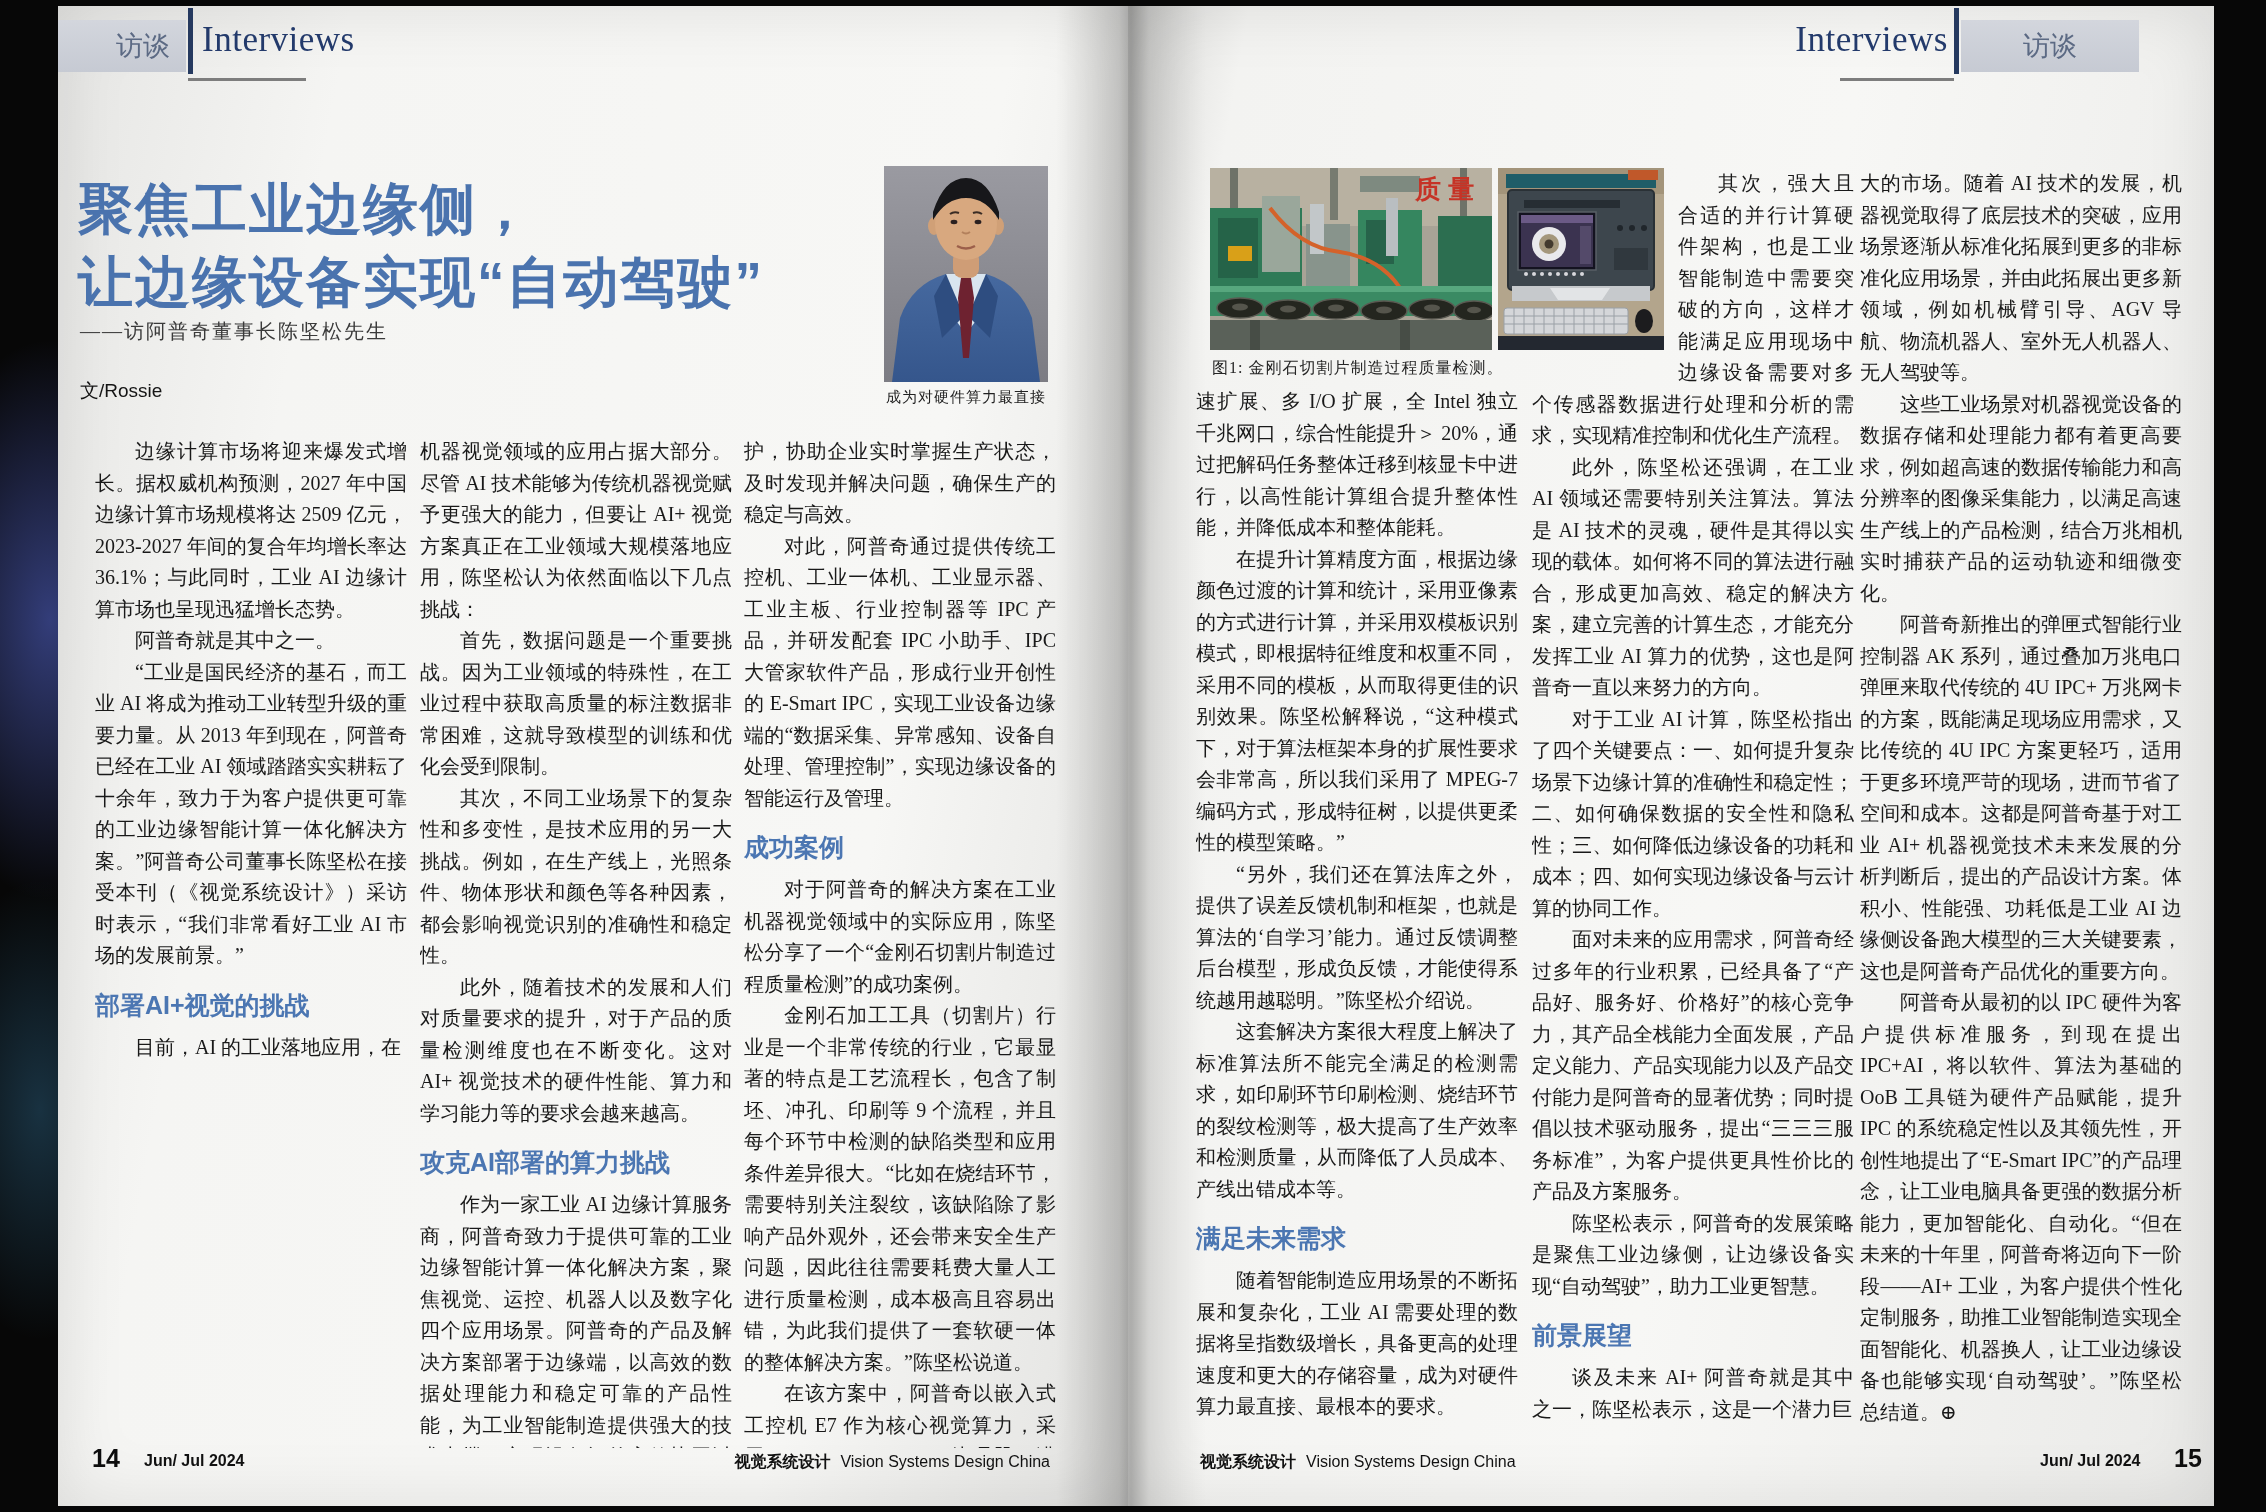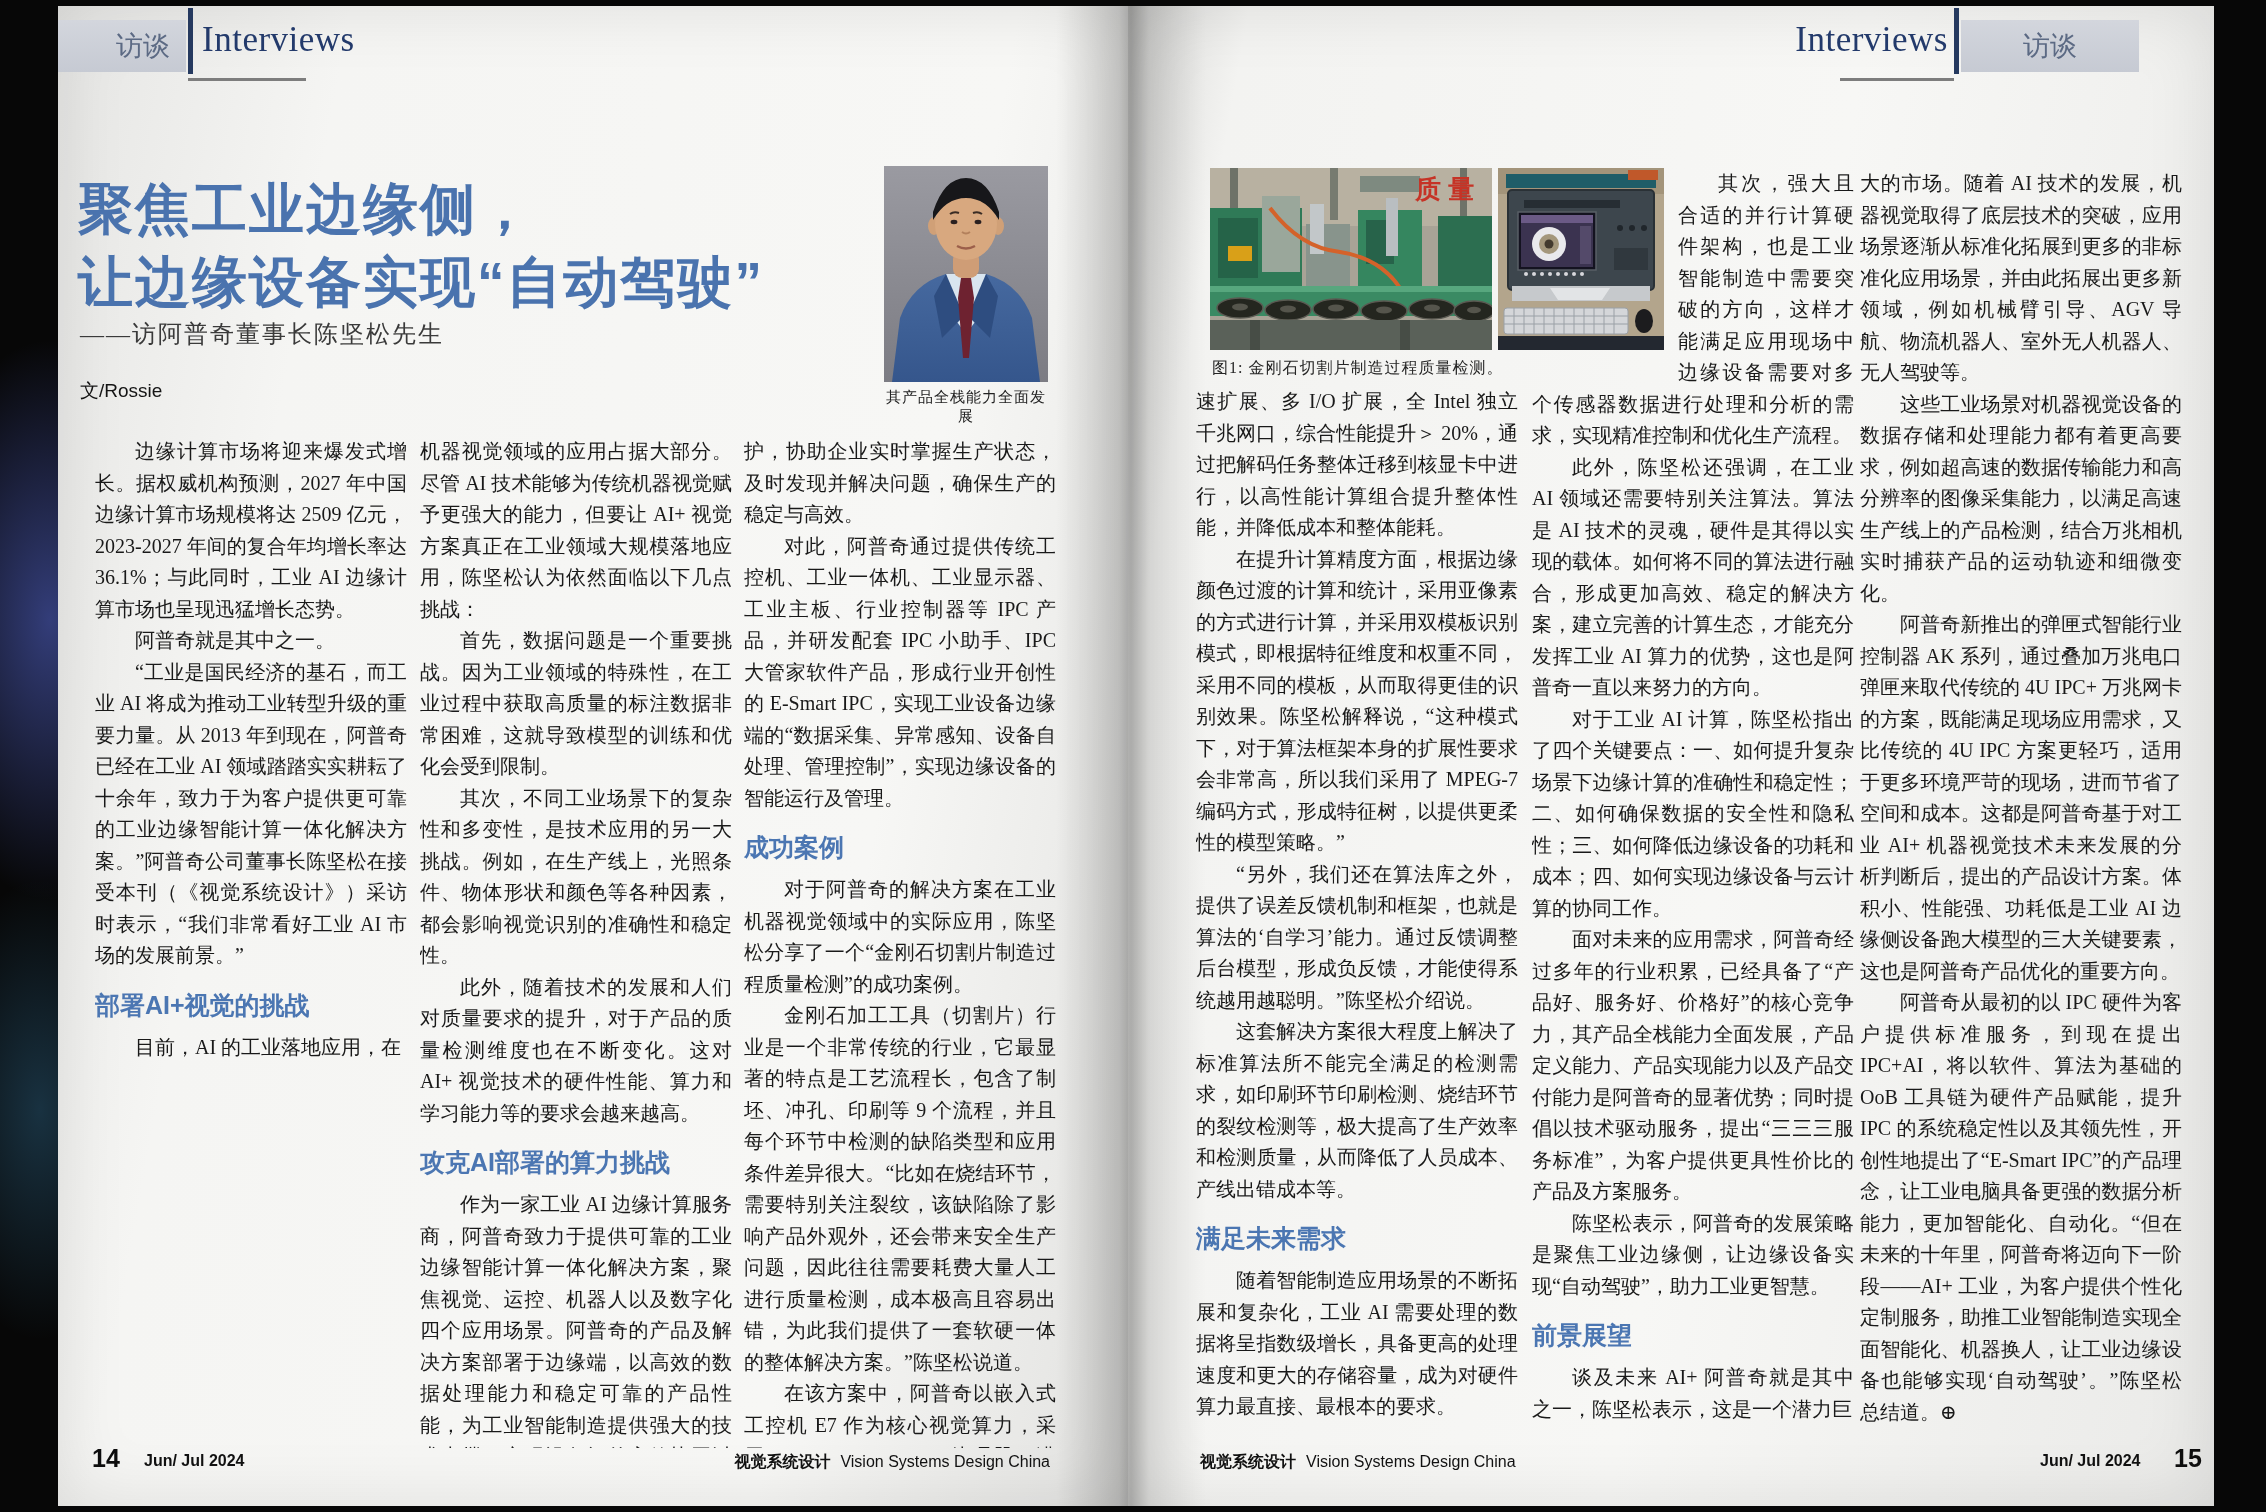--- a/index.html
+++ b/index.html
@@ -33,21 +33,21 @@
   #lp-bar{left:130px;} #rp-bar{left:826px;}
   .hdr-en{position:absolute;top:14px;font-size:35px;color:#233a6b;letter-spacing:.5px;}
   #lp-en{left:144px;} #rp-en{left:658px;width:162px;text-align:right;}
   .hdr-underline{position:absolute;top:72px;height:3px;background:#7d7d7d;}
   #lp-underline{left:130px;width:118px;} #rp-underline{left:712px;width:114px;}
 
   
   #article-title{position:absolute;left:20px;top:130px;
     font-family:"Liberation Sans","DejaVu Sans",sans-serif;font-weight:700;
     color:#4a73ae;font-size:55px;line-height:73px;letter-spacing:2px;}
-  #article-subtitle{position:absolute;left:22px;top:312px;font-size:24px;color:#3a3a3a;letter-spacing:2px;}
+  #article-subtitle{position:absolute;left:22px;top:312px;font-size:20px;color:#3a3a3a;letter-spacing:2px;}
   #article-byline{position:absolute;left:22px;top:372px;
     font-family:"Liberation Sans","DejaVu Sans",sans-serif;font-size:19px;color:#141414;}
 
   
   #portrait{position:absolute;left:826px;top:160px;width:164px;margin:0;}
   #portrait svg{display:block;}
   #portrait figcaption{margin-top:6px;font-size:15px;color:#222;text-align:center;letter-spacing:1px;}
 
   
   .photo{position:absolute;top:162px;}
@@ -127,21 +127,21 @@
       <ellipse cx="114" cy="60" rx="6" ry="9" fill="#d0a077"></ellipse>
       <ellipse cx="82" cy="58" rx="31" ry="36" fill="#d8a87f"></ellipse>
       <path d="M49,46 Q60,12 82,12 Q104,12 115,46 L115,54 Q102,32 82,32 Q62,32 49,54 Z" fill="#17171a"></path>
       <ellipse cx="70" cy="56" rx="3.4" ry="2.2" fill="#2a2020"></ellipse>
       <ellipse cx="94" cy="56" rx="3.4" ry="2.2" fill="#2a2020"></ellipse>
       <path d="M66,48 q4,-3 9,-1" stroke="#3a2c24" stroke-width="2" fill="none"></path>
       <path d="M89,47 q5,-2 9,1" stroke="#3a2c24" stroke-width="2" fill="none"></path>
       <path d="M78,66 q4,3 8,0" stroke="#b3805c" stroke-width="2" fill="none"></path>
       <path d="M73,80 q9,5 18,0" stroke="#9c5f4a" stroke-width="2.4" fill="none"></path>
     </svg>
-    <figcaption>其产品全栈能力全面发展</figcaption>
+    <figcaption>成为对硬件算力最直接</figcaption>
   </figure>
 
   <div class="col" id="col-l1">
       <p class="col-p">边缘计算市场将迎来爆发式增长。据权威机构预测，2027 年中国边缘计算市场规模将达 2509 亿元，2023-2027 年间的复合年均增长率达 36.1%；与此同时，工业 AI 边缘计算市场也呈现迅猛增长态势。</p>
       <p class="col-p">阿普奇就是其中之一。</p>
       <p class="col-p">“工业是国民经济的基石，而工业 AI 将成为推动工业转型升级的重要力量。从 2013 年到现在，阿普奇已经在工业 AI 领域踏踏实实耕耘了十余年，致力于为客户提供更可靠的工业边缘智能计算一体化解决方案。”阿普奇公司董事长陈坚松在接受本刊（《视觉系统设计》）采访时表示，“我们非常看好工业 AI 市场的发展前景。”</p>
       <h2 class="col-h">部署AI+视觉的挑战</h2>
       <p class="col-p">目前，AI 的工业落地应用，在</p>
     </div>
   <div class="col" id="col-l2">

